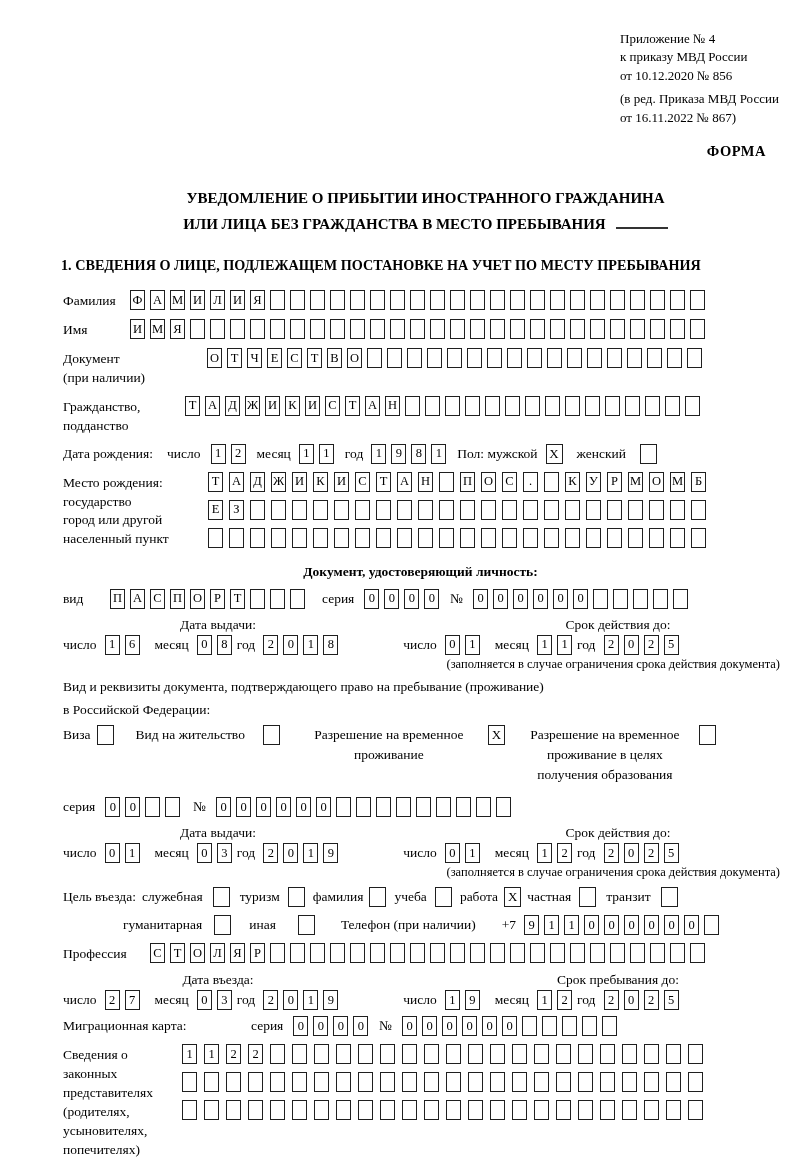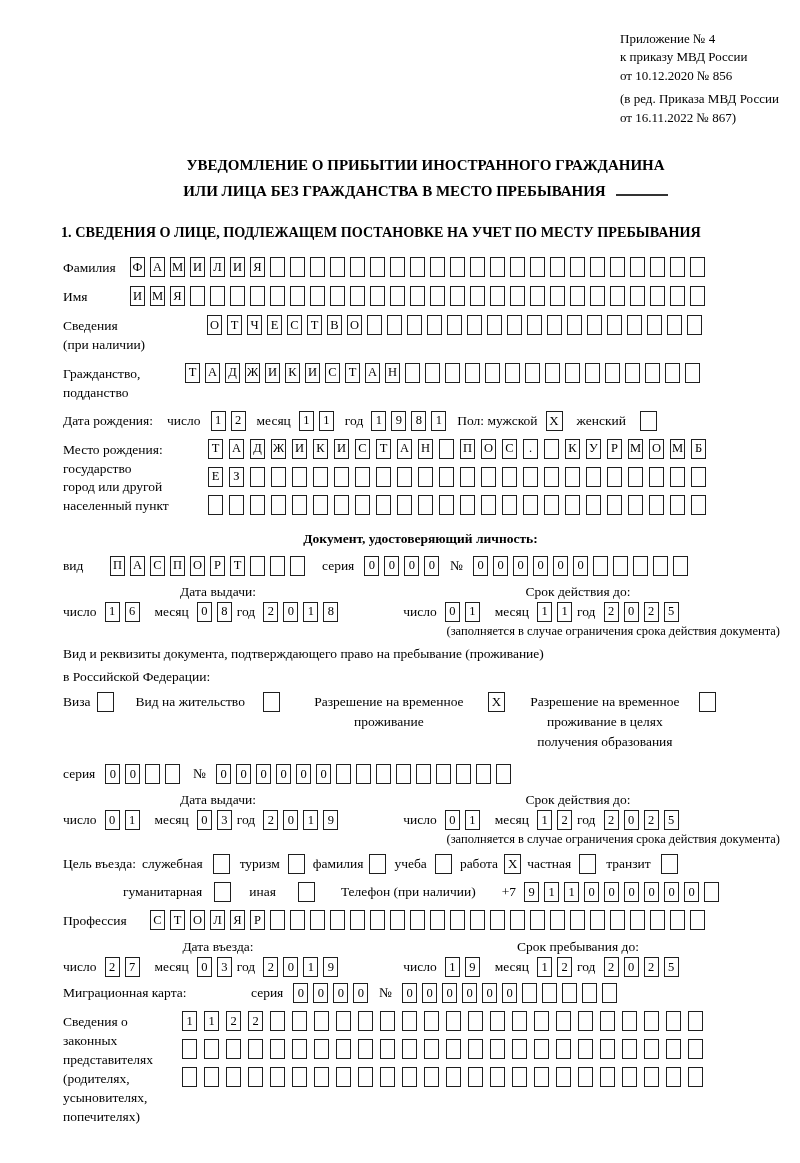--- a/index.html
+++ b/index.html
@@ -42,21 +42,21 @@
   }
   .ml6{margin-left:6px}.ml8{margin-left:8px}.ml10{margin-left:10px}.ml12{margin-left:12px}
   .ml14{margin-left:14px}.ml18{margin-left:18px}.ml22{margin-left:22px}.ml26{margin-left:26px}
   .ml38{margin-left:38px}.ml60{margin-left:60px}
 
   .w67{width:67px}.w144{width:144px}.w122{width:122px}.w145{width:145px}
   .w87{width:87px}.w119{width:119px}.w150{width:150px}.w47{width:47px}
 
   .center-b { text-align:center; font-weight:700; font-size:13.5px; margin:0 0 9px -10px; }
 
-  .dlr { display:flex; margin-bottom:2px; }
+  .dlr { display:flex; margin-bottom:2px;gap:40px; }
   .dlr .h1 { width:310px; text-align:center; }
   .dlr .h2 { width:330px; text-align:center; margin-left:40px; }
   .dvr { display:flex; margin-bottom:2px; }
   .dgrp { display:flex; align-items:flex-start; }
   .dgrp .cells { margin-left:8px; }
   .note { font-size:12.5px; text-align:right; margin:0 8px 7px 0; }
 
   .resline { margin-bottom:7px; }
   .vrow { display:flex; align-items:flex-start; margin:2px 0 12px; }
   .optwrap { display:flex; align-items:flex-start; }
@@ -73,20 +73,21 @@
 <div class="page">
 
   <div class="annex">
     <div>Приложение № 4</div>
     <div>к приказу МВД России</div>
     <div>от 10.12.2020 № 856</div>
     <div class="gap">(в ред. Приказа МВД России</div>
     <div>от 16.11.2022 № 867)</div>
   </div>
 
+  <div class="forma">ФОРМА</div>
 
   <div class="title">
     <div>УВЕДОМЛЕНИЕ О ПРИБЫТИИ ИНОСТРАННОГО ГРАЖДАНИНА</div>
     <div><span>ИЛИ ЛИЦА БЕЗ ГРАЖДАНСТВА В МЕСТО ПРЕБЫВАНИЯ</span><span class="t-underline"></span></div>
   </div>
 
   <div class="sec">1. СВЕДЕНИЯ О ЛИЦЕ, ПОДЛЕЖАЩЕМ ПОСТАНОВКЕ НА УЧЕТ ПО МЕСТУ ПРЕБЫВАНИЯ</div>
 
   <div class="row">
     <div class="lbl w67">Фамилия</div>
@@ -153,21 +154,21 @@
         <span class="cell"></span>
         <span class="cell"></span>
         <span class="cell"></span>
         <span class="cell"></span>
         <span class="cell"></span>
       </div>
   </div>
 
   <div class="row">
     <div class="lbl w144">
-      <div>Сведения</div>
+      <div>Документ</div>
       <div>(при наличии)</div>
     </div>
     <div class="cells">
         <span class="cell">О</span>
         <span class="cell">Т</span>
         <span class="cell">Ч</span>
         <span class="cell">Е</span>
         <span class="cell">С</span>
         <span class="cell">Т</span>
         <span class="cell">В</span>

